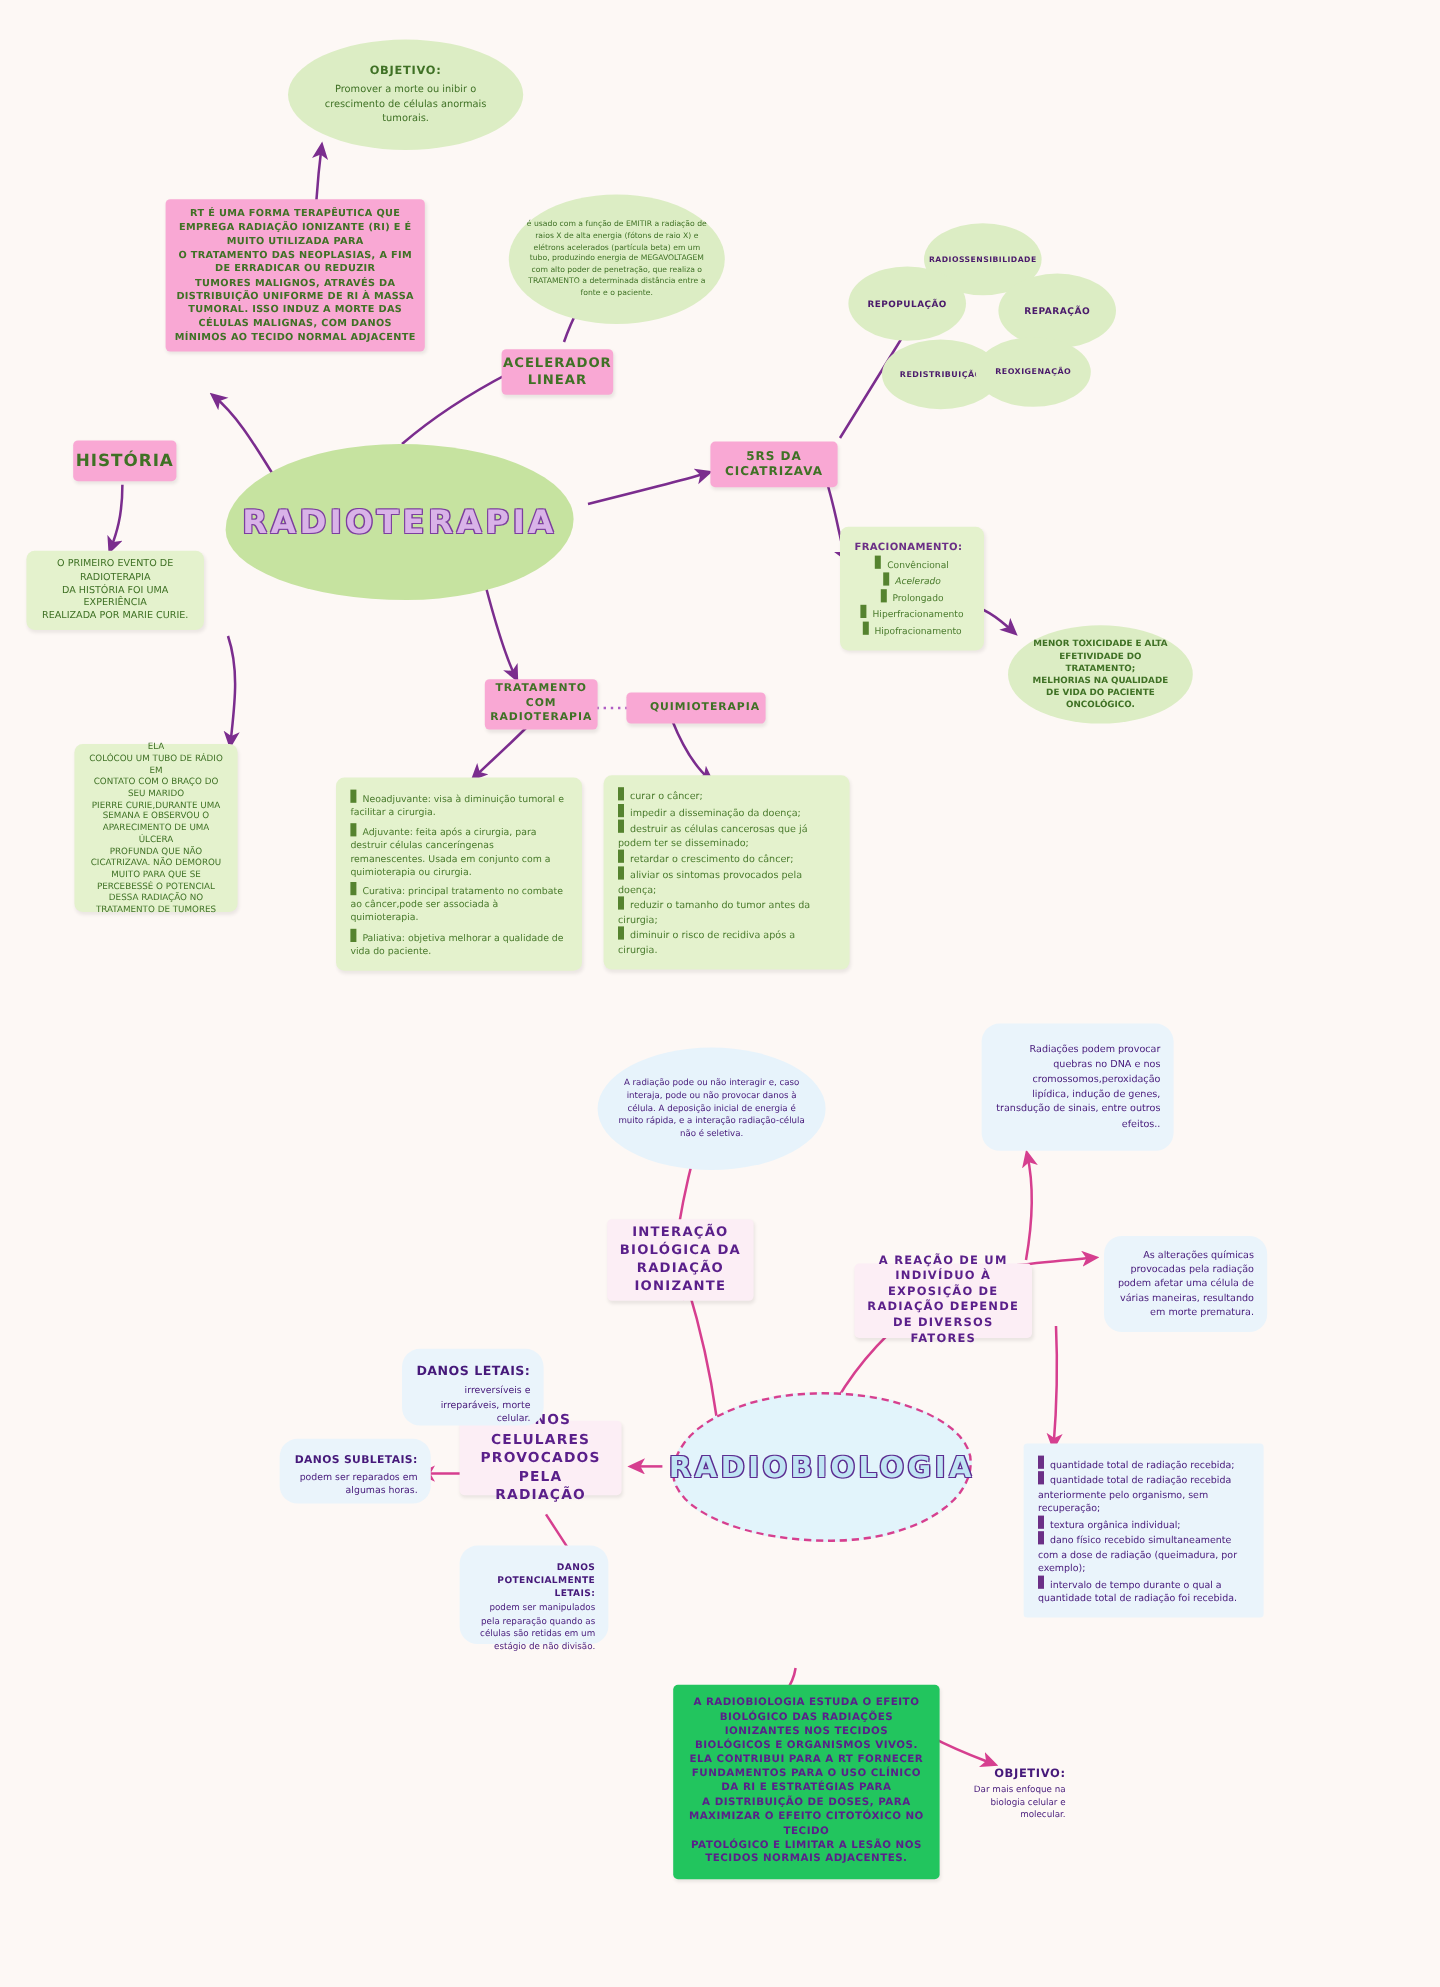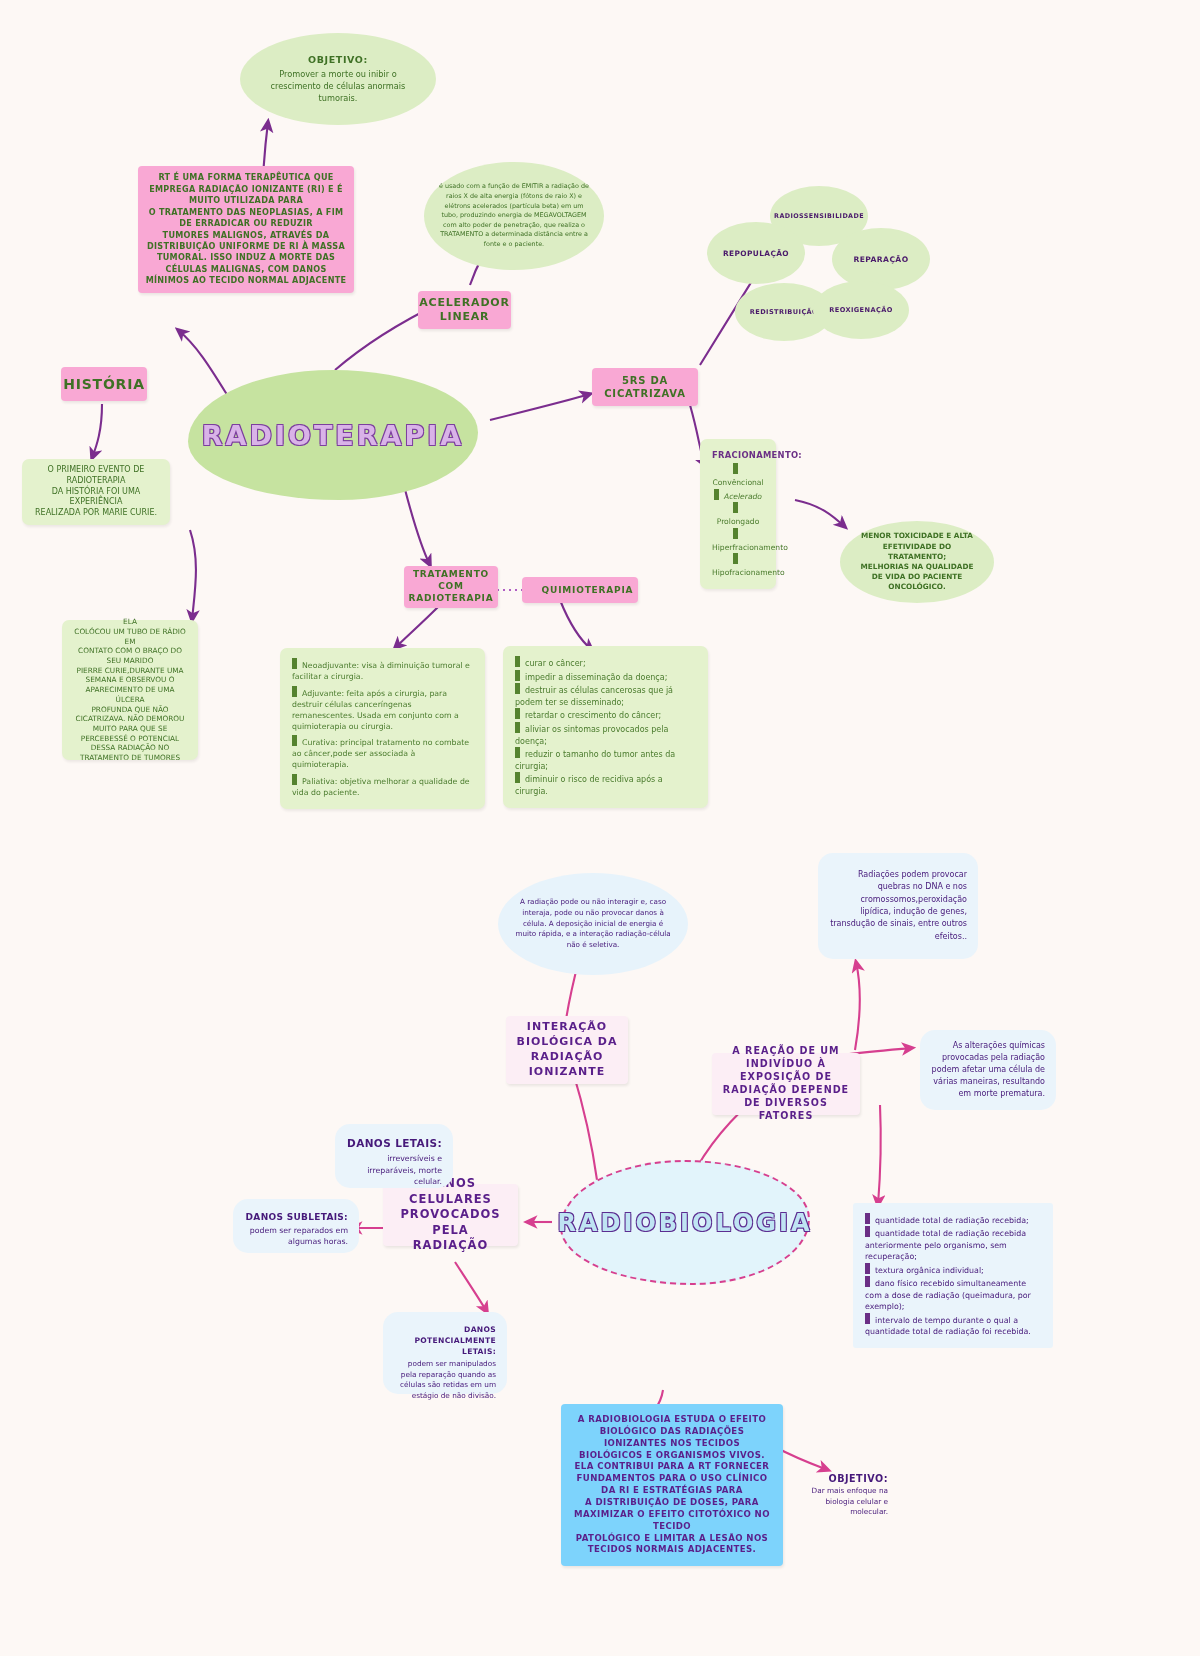--- a/index.html
+++ b/index.html
@@ -100,21 +100,21 @@
   .p-box {
     background:#fceef5;
     border-radius:4px;
     color:#5a1f8a;
     text-align:center;
     display:flex; align-items:center; justify-content:center;
     font-weight:700; letter-spacing:1px;
     box-shadow: 1px 2px 3px rgba(0,0,0,.08);
   }
   .p-para {
-    background:#7dd3fc; border-radius:4px; color:#5a1f8a;
+    background:#22c55e; border-radius:4px; color:#5a1f8a;
     text-align:center; font-weight:700; letter-spacing:.4px;
     padding:10px 12px; box-shadow: 1px 2px 3px rgba(0,0,0,.08);
   }
   .cloud-blue {
     position:absolute;
     background:#e2f4fb;
     border: 2.5px dashed #d63f8f;
     border-radius: 50% 50% 47% 53% / 54% 47% 53% 46%;
     display:flex; align-items:center; justify-content:center;
   }
@@ -214,21 +214,21 @@
 
   <div class="node pink-label" style="left:592px; top:368px; width:106px; height:38px; font-size:10px; white-space:pre-line; line-height:1.35;">5RS DA
 CICATRIZAVA</div>
 
   <div class="node g-ellipse purple-heavy" style="left:770px; top:186px; width:98px; height:60px; font-size:6.4px; font-weight:700; letter-spacing:.4px;">RADIOSSENSIBILIDADE</div>
   <div class="node g-ellipse purple-heavy" style="left:707px; top:222px; width:98px; height:62px; font-size:7.4px; font-weight:700; letter-spacing:.4px;">REPOPULAÇÃO</div>
   <div class="node g-ellipse purple-heavy" style="left:832px; top:228px; width:98px; height:62px; font-size:7.6px; font-weight:700; letter-spacing:.4px;">REPARAÇÃO</div>
   <div class="node g-ellipse purple-heavy" style="left:735px; top:283px; width:98px; height:58px; font-size:6.6px; font-weight:700; letter-spacing:.4px;">REDISTRIBUIÇÃO</div>
   <div class="node g-ellipse purple-heavy" style="left:813px; top:281px; width:96px; height:58px; font-size:6.6px; font-weight:700; letter-spacing:.4px;">REOXIGENAÇÃO</div>
 
-  <div class="node g-list" style="left:700px; top:439px; width:76px; min-height:95px; font-size:7.6px; line-height:1.55;">
+  <div class="node g-list" style="left:700px; top:439px; width:120px; min-height:95px; font-size:7.6px; line-height:1.55;">
     <div class="ttl" style="color:#6b2f86; font-size:8.4px; letter-spacing:.3px; margin-bottom:1px;">FRACIONAMENTO:</div>
     <div style="text-align:center;"><span class="bullet"></span><span>Convêncional</span></div>
     <div style="text-align:center;font-style:italic;"><span class="bullet"></span><span>Acelerado</span></div>
     <div style="text-align:center;"><span class="bullet"></span><span>Prolongado</span></div>
     <div style="text-align:center;"><span class="bullet"></span><span>Hiperfracionamento</span></div>
     <div style="text-align:center;"><span class="bullet"></span><span>Hipofracionamento</span></div>
   </div>
 
   <div class="node g-ellipse" style="left:840px; top:521px; width:154px; height:82px; font-size:7.3px; line-height:1.4; white-space:pre-line; font-weight:600;">MENOR TOXICIDADE E ALTA EFETIVIDADE DO TRATAMENTO;
 MELHORIAS NA QUALIDADE DE VIDA DO PACIENTE ONCOLÓGICO.</div>
@@ -288,21 +288,21 @@
   <div class="node b-box" style="left:335px; top:1124px; width:118px; height:64px; font-size:7.8px; line-height:1.45;">
     <div class="ttl" style="font-size:10.5px; letter-spacing:.4px; margin-bottom:2px;">DANOS LETAIS:</div>
     <div>irreversíveis e irreparáveis, morte celular.</div>
   </div>
 
   <div class="node b-box" style="left:233px; top:1199px; width:126px; height:54px; font-size:7.8px; line-height:1.45;">
     <div class="ttl" style="font-size:9px; letter-spacing:.3px; margin-bottom:1px;">DANOS SUBLETAIS:</div>
     <div>podem ser reparados em algumas horas.</div>
   </div>
 
-  <div class="node b-box" style="left:383px; top:1288px; width:124px; height:82px; font-size:7.3px; line-height:1.45;margin-top:24px;">
+  <div class="node b-box" style="left:383px; top:1288px; width:124px; height:82px; font-size:7.3px; line-height:1.45;">
     <div class="ttl" style="font-size:7.6px; letter-spacing:.3px; margin-bottom:2px;">DANOS POTENCIALMENTE LETAIS:</div>
     <div>podem ser manipulados pela reparação quando as células são retidas em um estágio de não divisão.</div>
   </div>
 
   <div class="node p-para" style="left:561px; top:1404px; width:222px; font-size:8.6px; line-height:1.38; white-space:pre-line;">A RADIOBIOLOGIA ESTUDA O EFEITO BIOLÓGICO DAS RADIAÇÕES IONIZANTES NOS TECIDOS BIOLÓGICOS E ORGANISMOS VIVOS. ELA CONTRIBUI PARA A RT FORNECER FUNDAMENTOS PARA O USO CLÍNICO DA RI E ESTRATÉGIAS PARA
 A DISTRIBUIÇÃO DE DOSES,  PARA MAXIMIZAR O EFEITO CITOTÓXICO NO TECIDO
 PATOLÓGICO E LIMITAR A LESÃO NOS TECIDOS NORMAIS ADJACENTES.</div>
 
   <div class="node b-box" style="left:797px; top:1460px; width:102px; height:42px; font-size:7.3px; line-height:1.4; background:transparent;">
     <div class="ttl" style="font-size:9.6px; letter-spacing:.5px; margin-bottom:1px;">OBJETIVO:</div>

